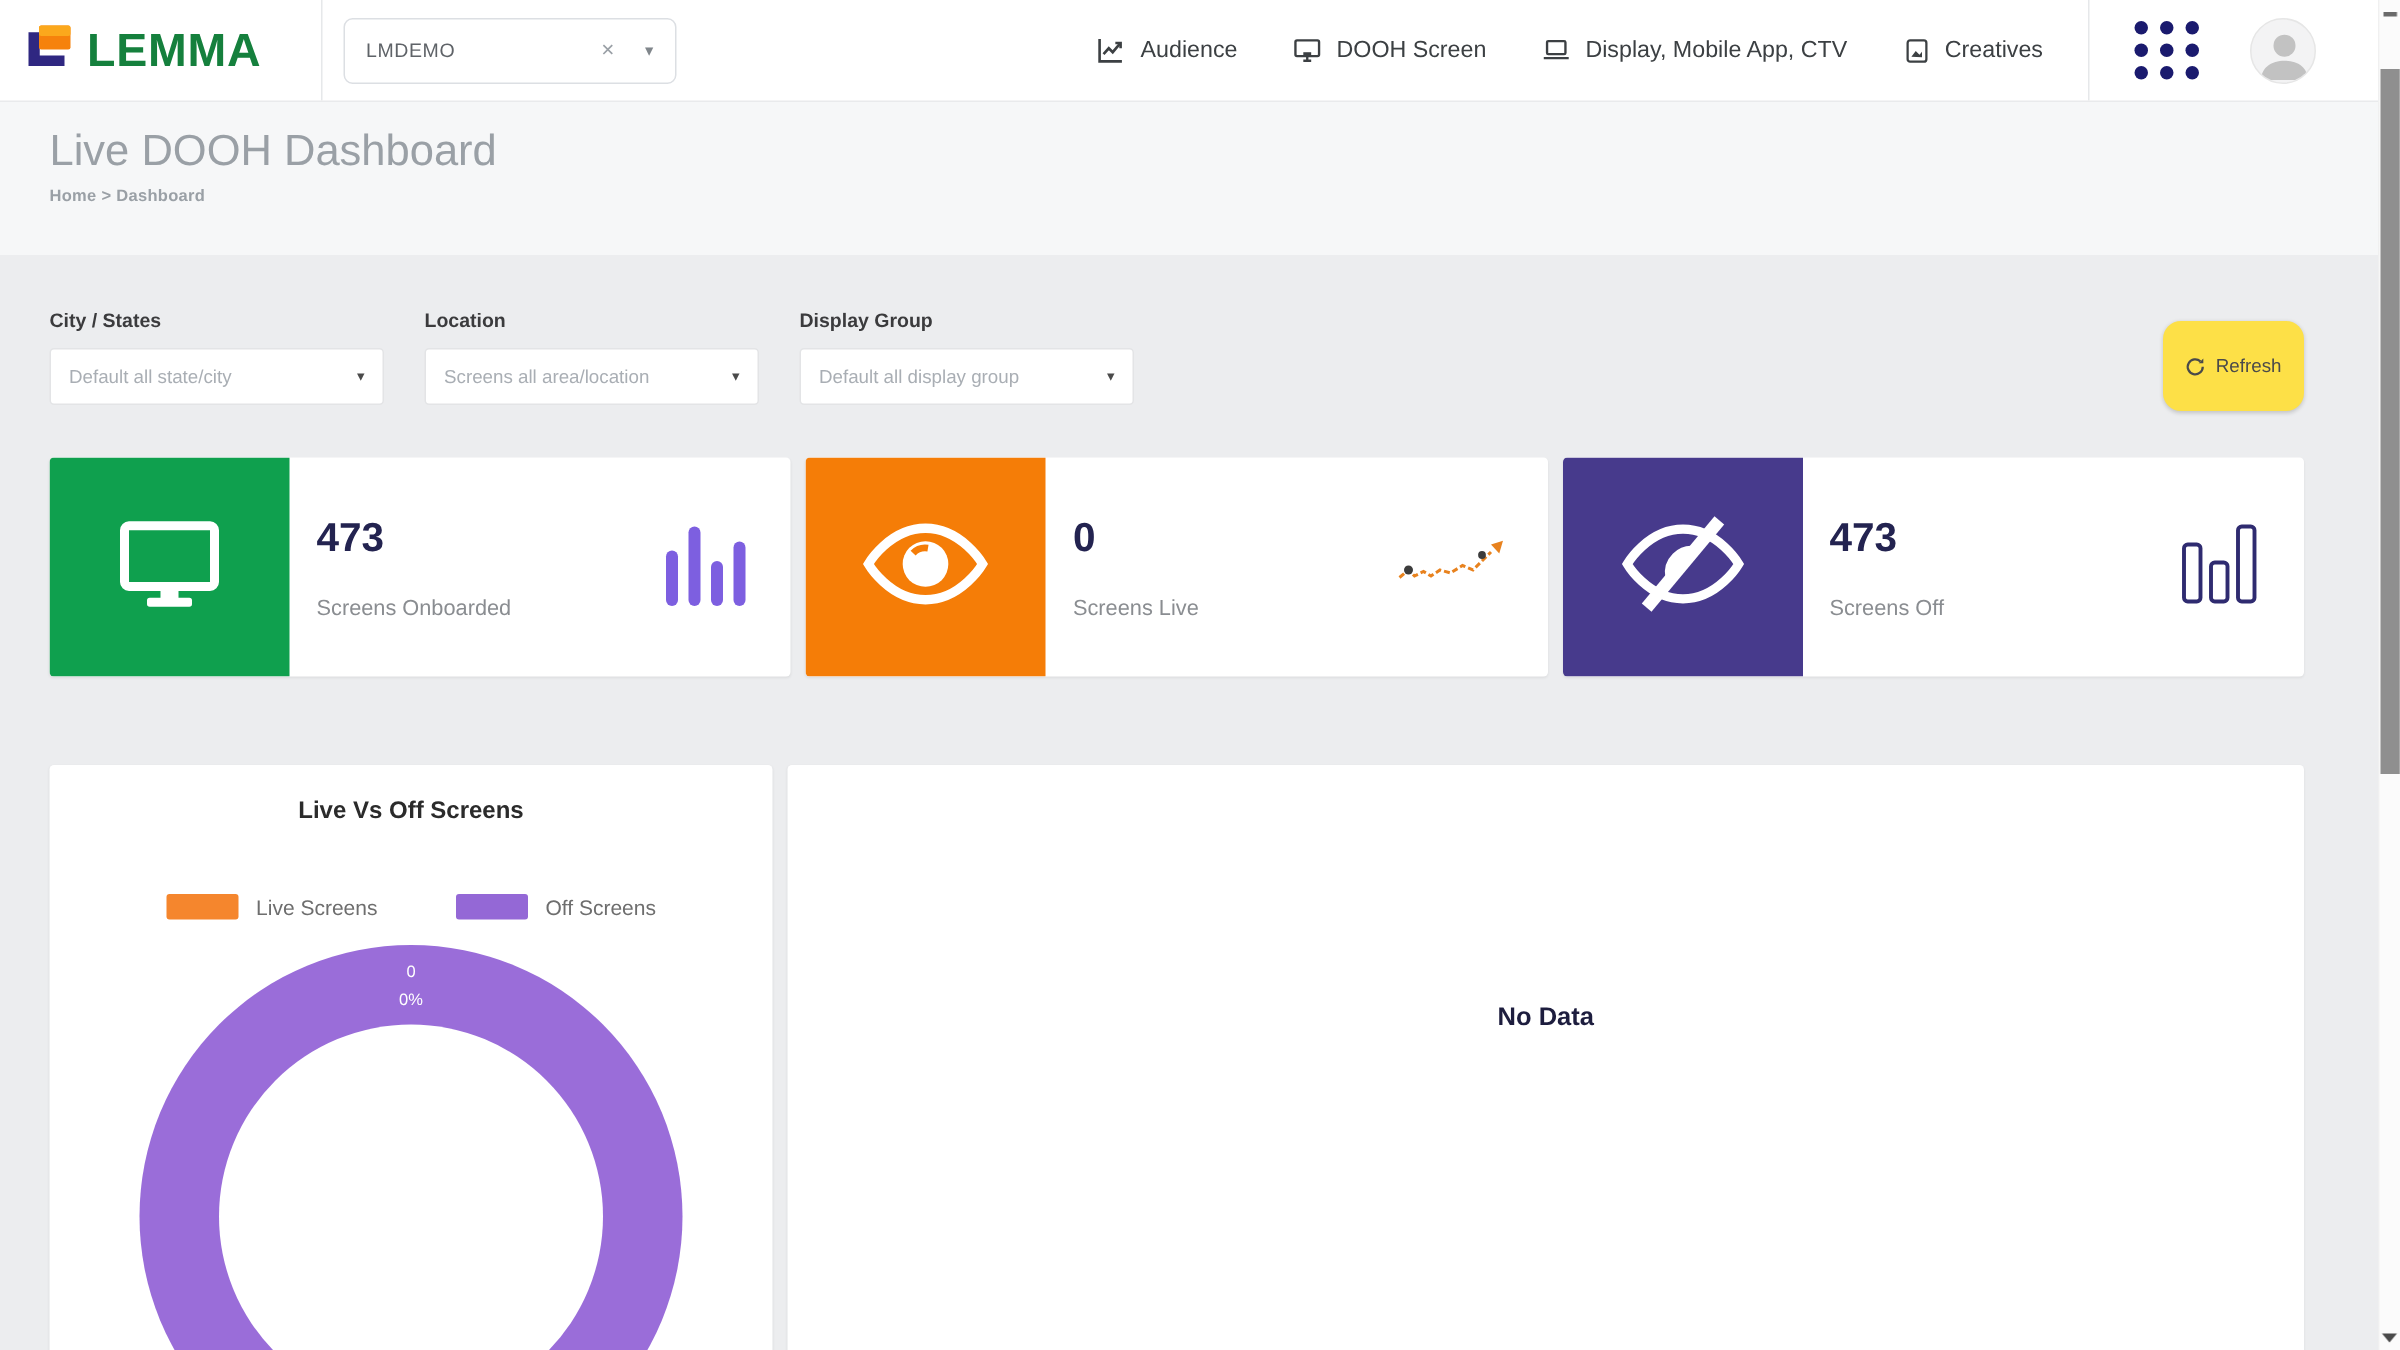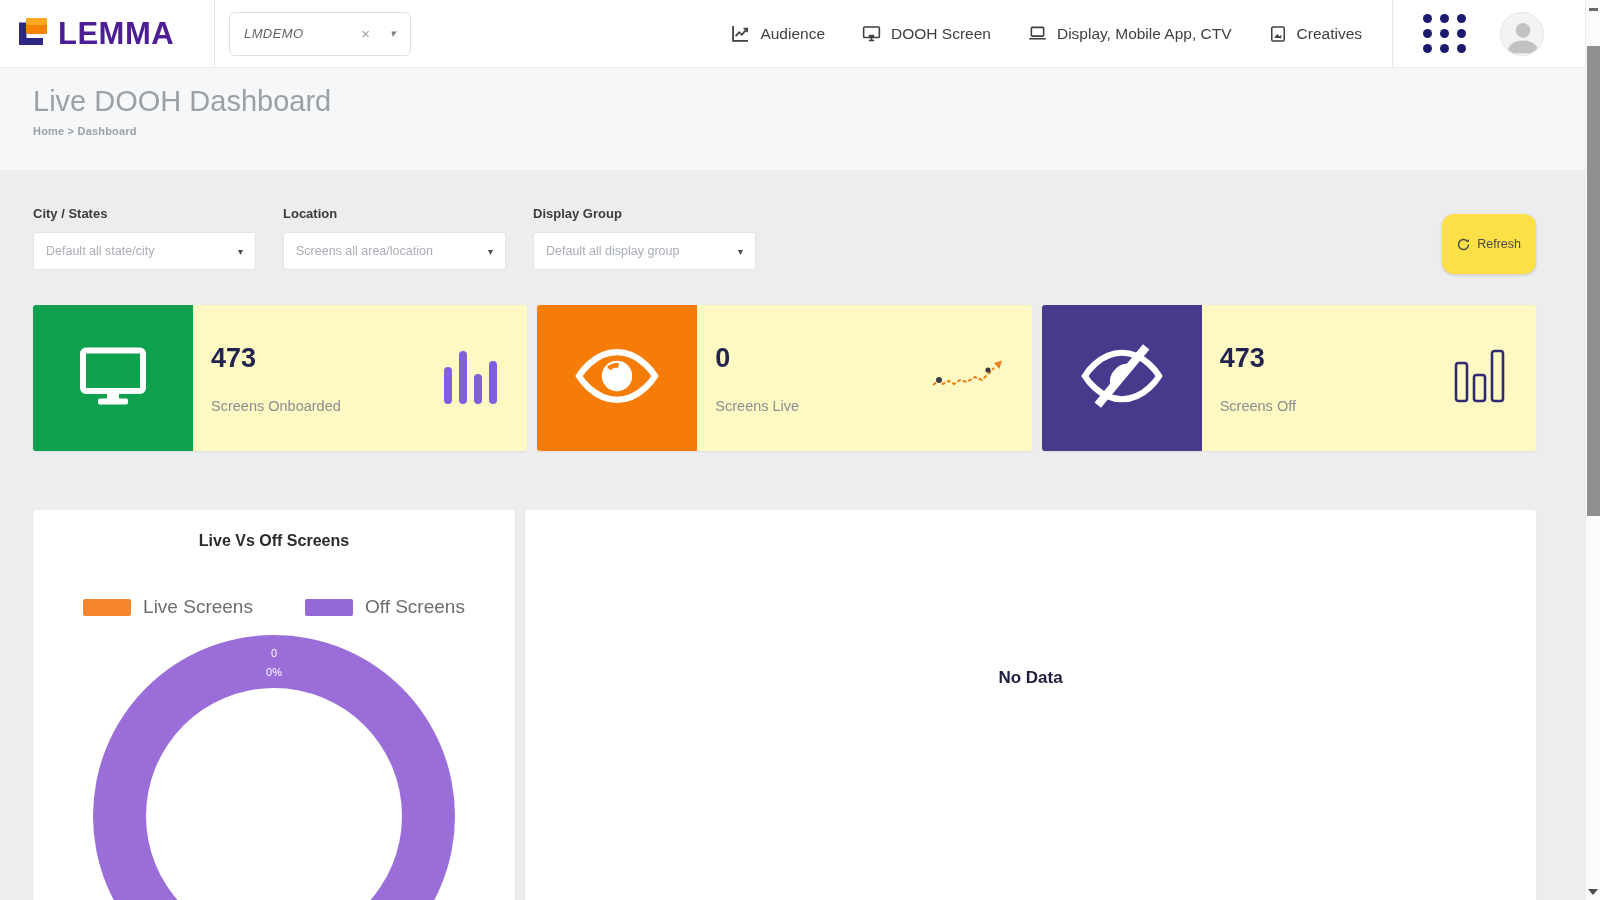--- a/index.html
+++ b/index.html
@@ -3,25 +3,25 @@
 <meta charset="utf-8">
 <style>
   * { margin:0; padding:0; box-sizing:border-box; }
   html,body { width:1600px; height:900px; overflow:hidden; background:#ECEDEF;
               font-family:"Liberation Sans", sans-serif; }
 
   
   .header { position:relative; height:68px; background:#fff; display:flex; align-items:center;
             border-bottom:1px solid #E9EAEC; padding:0 56px 0 16px; }
   .brand { display:flex; align-items:center; gap:8px; width:198px; }
-  .brand-text { font-size:31px; font-weight:800; color:#4c1d95; letter-spacing:.5px; }
+  .brand-text { font-size:31px; font-weight:800; color:#15803d; letter-spacing:.5px; }
   .header-sep { width:1px; align-self:stretch; background:#E6E8EA; }
-  .account-select { margin-left:14px; width:182px; height:44px; border:1px solid #DCDFE3;
+  .account-select { margin-left:14px; width:222px; height:44px; border:1px solid #DCDFE3;
             border-radius:6px; display:flex; align-items:center; padding:0 14px;
-            color:#5F6368; font-size:13px; letter-spacing:.4px; cursor:pointer; background:#fff;font-style:italic; }
+            color:#5F6368; font-size:13px; letter-spacing:.4px; cursor:pointer; background:#fff; }
   .account-select .spacer { flex:1; }
   .clear-x { color:#9AA0A6; font-size:15px; margin-right:20px; cursor:pointer; }
   .sel-caret { color:#80868B; font-size:11px; }
   .nav { margin-left:auto; display:flex; align-items:center; gap:36px; }
   .nav-item { display:flex; align-items:center; gap:9px; font-size:15.5px; color:#3C4043;
               font-weight:500; cursor:pointer; white-space:nowrap; }
   .nav-item svg { display:block; }
   .apps-grid { margin-left:30px; display:grid; grid-template-columns:repeat(3,9px);
                grid-auto-rows:9px; gap:6px 8px; cursor:pointer; }
   .apps-grid i { width:9px; height:9px; border-radius:50%; background:#1A1A6E; }
@@ -43,38 +43,38 @@
             display:flex; align-items:center; padding:0 12px; color:#A9AEB4; font-size:12.5px;
             cursor:pointer; }
   .select .caret { margin-left:auto; color:#4A4A4A; font-size:10px; }
   .refresh-wrap { margin-left:auto; padding-top:12px; }
   .refresh-btn { display:flex; align-items:center; gap:7px; background:#fde047; border:none;
             border-radius:12px; padding:23px 15px; font-size:12.5px; color:#4A4A4A;
             box-shadow:0 1px 3px rgba(0,0,0,.18); cursor:pointer;
             font-family:"Liberation Sans", sans-serif; }
 
   .stats { margin-top:31px; display:grid; grid-template-columns:repeat(3,1fr); gap:10px; }
-  .stat-card { background:#fef9c3; border-radius:3px; height:146px; display:flex;
+  .stat-card { background:#ffffff; border-radius:3px; height:146px; display:flex;
                box-shadow:0 1px 2px rgba(0,0,0,.07); overflow:hidden; }
   .stat-tile { flex:0 0 160px; display:flex; align-items:center; justify-content:center; }
   .tile-green  { background:#0FA04E; }
   .tile-orange { background:#F57D07; }
   .tile-indigo { background:#473A8C; }
   .stat-body { display:flex; flex-direction:column; justify-content:center; padding-left:18px; }
   .stat-value { font-size:27px; font-weight:700; color:#232350; }
   .stat-label { font-size:14.5px; color:#8A8D91; margin-top:24px; white-space:nowrap; }
   .stat-trend { margin-left:auto; margin-right:28px; align-self:center; }
 
   .charts { margin-top:59px; display:flex; gap:10px; align-items:flex-start; }
   .chart-card { background:#fff; border-radius:3px; box-shadow:0 1px 2px rgba(0,0,0,.07); }
   .chart-left { width:482px; height:640px; padding:22px; }
   .chart-right { flex:1; height:640px; padding:20px 26px; position:relative; }
   .chart-title { font-size:16px; font-weight:700; color:#2B2B2B;text-align:center; }
   .legend { display:flex; justify-content:center; gap:52px; margin-top:46px; }
-  .legend-item { display:flex; align-items:center; gap:12px; font-size:19px; color:#6E6E6E; cursor:pointer; }
+  .legend-item { display:flex; align-items:center; gap:12px; font-size:14px; color:#6E6E6E; cursor:pointer; }
   .swatch { width:48px; height:17px; border-radius:2px; }
   .swatch-live { background:#F5862D; }
   .swatch-off  { background:#9468D6; }
   .donut-wrap { position:relative; width:362px; margin:17px auto 0; }
   .donut { width:362px; height:362px; border-radius:50%; background:#9A6DD9; position:relative; }
   .donut::after { content:""; position:absolute; inset:53px; background:#fff; border-radius:50%; }
   .donut-labels { position:absolute; top:9px; left:0; right:0; text-align:center; color:#fff;
                   font-size:11px; line-height:1.7; z-index:2; }
   .no-data { position:absolute; top:158px; left:0; right:0; text-align:center; font-size:17px;
              font-weight:700; color:#1D1D3E; }

